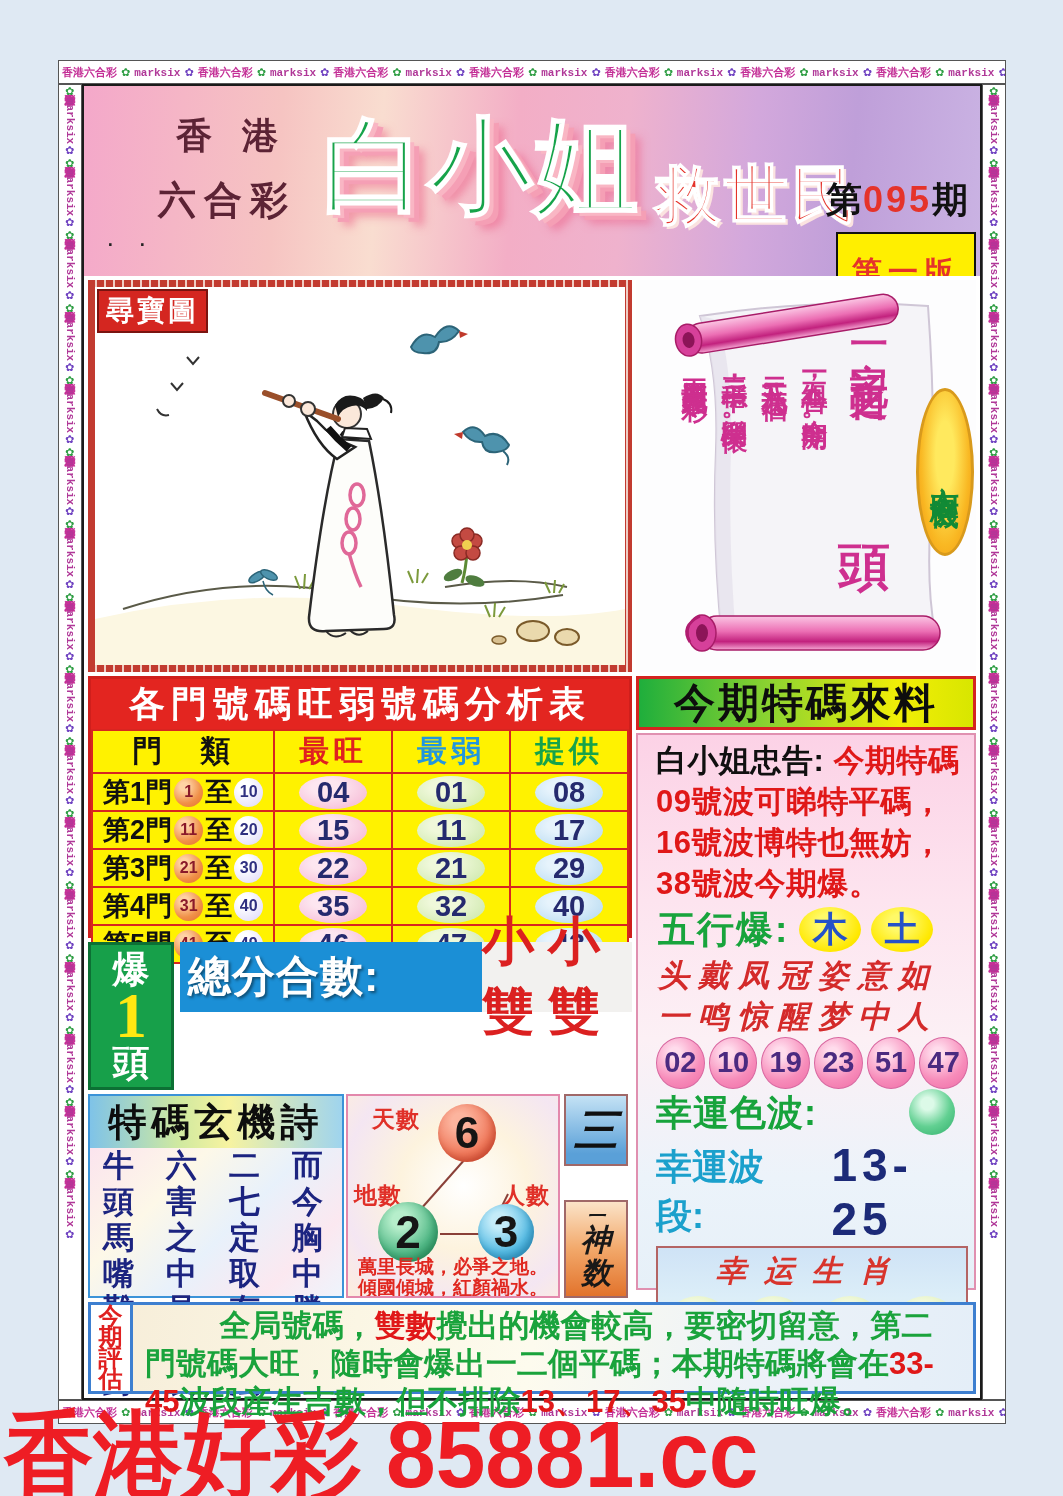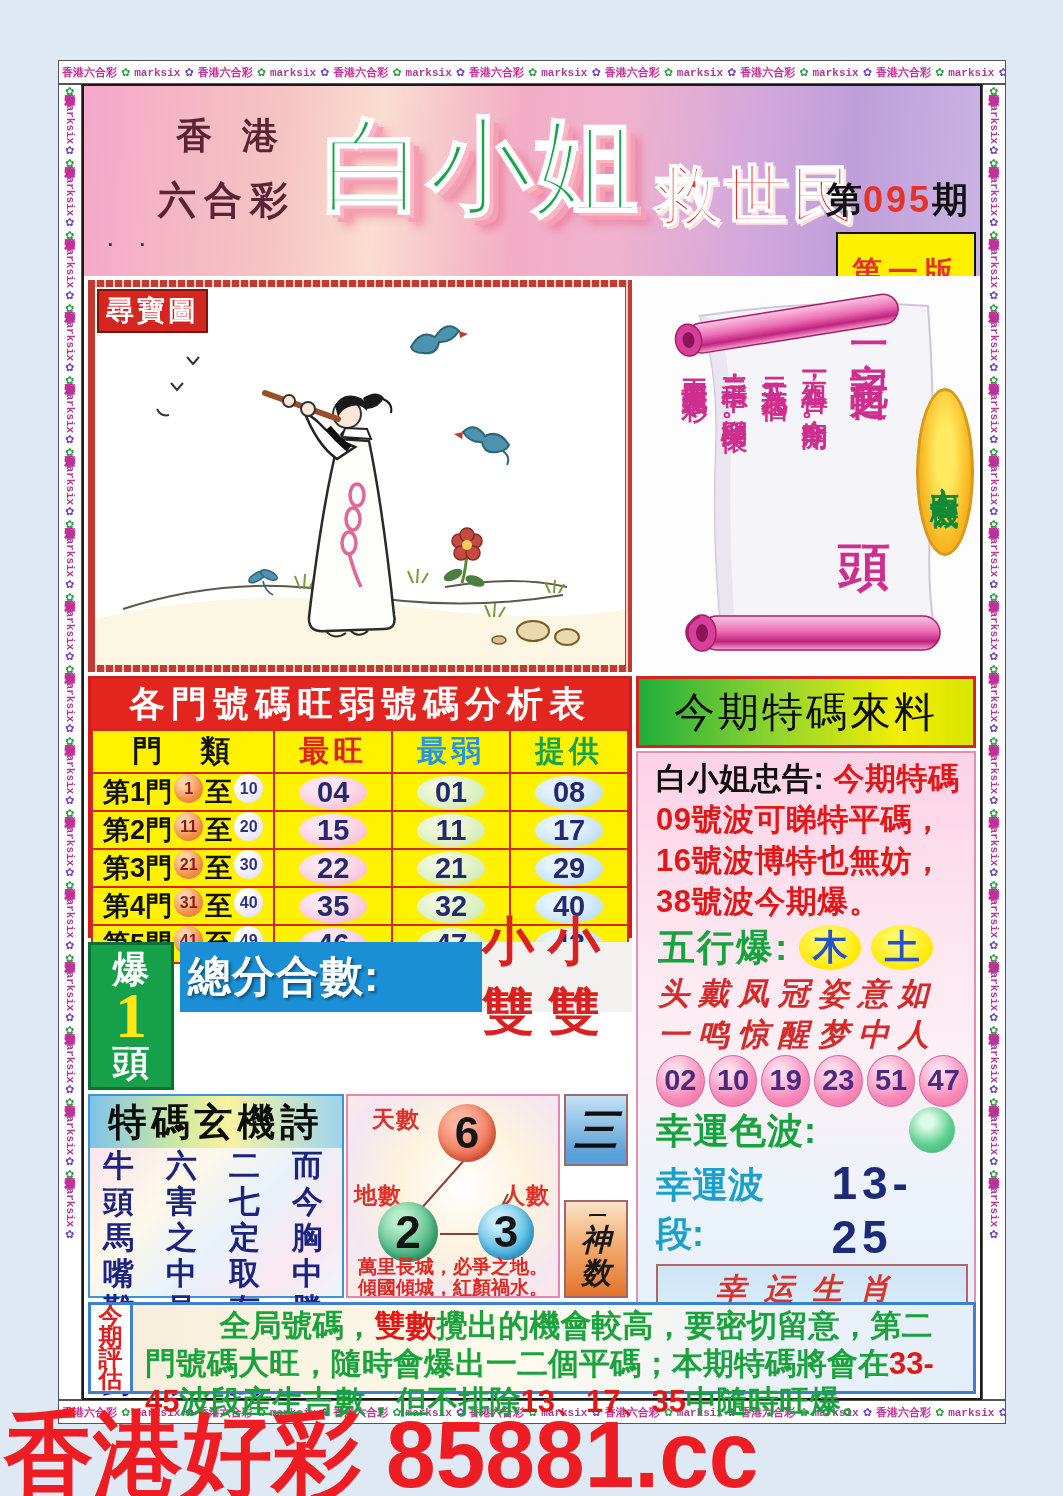--- a/index.html
+++ b/index.html
@@ -65,21 +65,21 @@
 
   
   .analysis { position:absolute; left:4px; top:590px; width:544px; height:262px; border:3px solid #cf1f1c; background:#fff200; }
   .an-title { height:50px; background:#e32520; color:#fff; font-size:36px; font-weight:800;
     display:flex; align-items:center; justify-content:center; letter-spacing:6px; }
   table.an-table { width:100%; border-collapse:collapse; table-layout:fixed; }
   .an-table td { border:2px solid #d82520; background:#fff200; text-align:center; height:34px; padding:0; }
   .an-table .c0 { width:34%; } .an-table .c1,.an-table .c2,.an-table .c3 { width:22%; }
   .an-h { font-size:30px; font-weight:800; letter-spacing:4px; }
   .an-h-gate { color:#111; } .an-h-best { color:#e02020; } .an-h-worst { color:#2396de; } .an-h-offer { color:#16a34a; }
-  .gate-cell { display:flex; align-items:flex-start; justify-content:center; gap:2px; }
+  .gate-cell { display:flex; align-items:center; justify-content:center; gap:2px; }
   .gate-name { font-size:27px; font-weight:800; color:#111; }
   .ball-s { display:inline-flex; width:29px; height:29px; border-radius:50%; align-items:center; justify-content:center;
     font-size:16px; font-weight:800; }
   .ball-a { background:radial-gradient(circle at 35% 30%,#ffd2a4 15%,#f09048 60%,#e36e2e); color:#8a1a2a; }
   .ball-b { background:radial-gradient(circle at 35% 30%,#ffffff 20%,#e9e5fb 70%,#d9d5f1); color:#303080; }
   .oval { display:inline-flex; width:68px; height:33px; border-radius:50%; align-items:center; justify-content:center;
     font-size:29px; font-weight:800; color:#252a6e; }
   .ov-best  { background:radial-gradient(ellipse at 40% 35%,#fde6f0 25%,#f6bcd6 85%); }
   .ov-worst { background:radial-gradient(ellipse at 40% 35%,#eff8da 25%,#cfe9ae 85%); }
   .ov-offer { background:radial-gradient(ellipse at 40% 35%,#e6f3fc 25%,#badcf2 85%); }
@@ -128,23 +128,23 @@
     font-family:"Liberation Serif","DejaVu Serif",serif; font-style:italic; }
   .strip-gap { height:34px; background:#fff; }
   .strip-bottom { height:98px; background:linear-gradient(180deg,#fbe3c8 0%,#f2a86a 50%,#e2732c 100%); border:2px solid #a06868;
     display:flex; flex-direction:column; align-items:center; justify-content:center;
     font-family:"Liberation Serif","DejaVu Serif",serif; font-style:italic; color:#181818; font-weight:800; }
   .strip-bottom .sc0 { font-size:18px; line-height:14px; }
   .strip-bottom .sc  { font-size:30px; line-height:33px; }
 
   
   .right-col { position:absolute; left:552px; top:590px; width:340px; height:622px; }
-  .special-header { height:72px; border:3px solid #d42420;
+  .special-header { height:54px; border:3px solid #d42420;
     background:linear-gradient(90deg,#1fae3c 0%,#8fd430 40%,#f2ee06 78%,#d8e600 100%);
-    color:#0d0d0d; font-size:41px; font-weight:400; display:flex; align-items:center; justify-content:center; letter-spacing:3px; }
+    color:#0d0d0d; font-size:41px; font-weight:700; display:flex; align-items:center; justify-content:center; letter-spacing:3px; }
   .special-body { margin-top:3px; height:557px; border:2px solid #e090b0; display:flex; flex-direction:column;
     justify-content:space-between; padding:6px 6px 6px 18px;
     background:linear-gradient(180deg,#fcd2e6 0%,#fde4ef 30%,#fcf0f5 55%,#ecf3fa 80%,#e6f0f8 100%); }
   .advice { font-size:31px; font-weight:800; line-height:1.32; letter-spacing:0.5px; }
   .advice-label { color:#101010; } .advice-text { color:#e01818; }
   .five-row { display:flex; align-items:center; gap:10px; padding:0 2px; }
   .five-label { color:#18a43c; font-size:37px; font-weight:800; letter-spacing:2px; }
   .elem { width:62px; height:45px; border-radius:50%; background:radial-gradient(ellipse at 45% 35%,#fff968 20%,#ffe800 70%,#edd200);
     color:#2552c8; font-size:35px; font-weight:800; display:flex; align-items:center; justify-content:center; }
   .verses { color:#d42a2a; font-family:"Liberation Serif","DejaVu Serif",serif; font-style:italic; font-weight:700;

